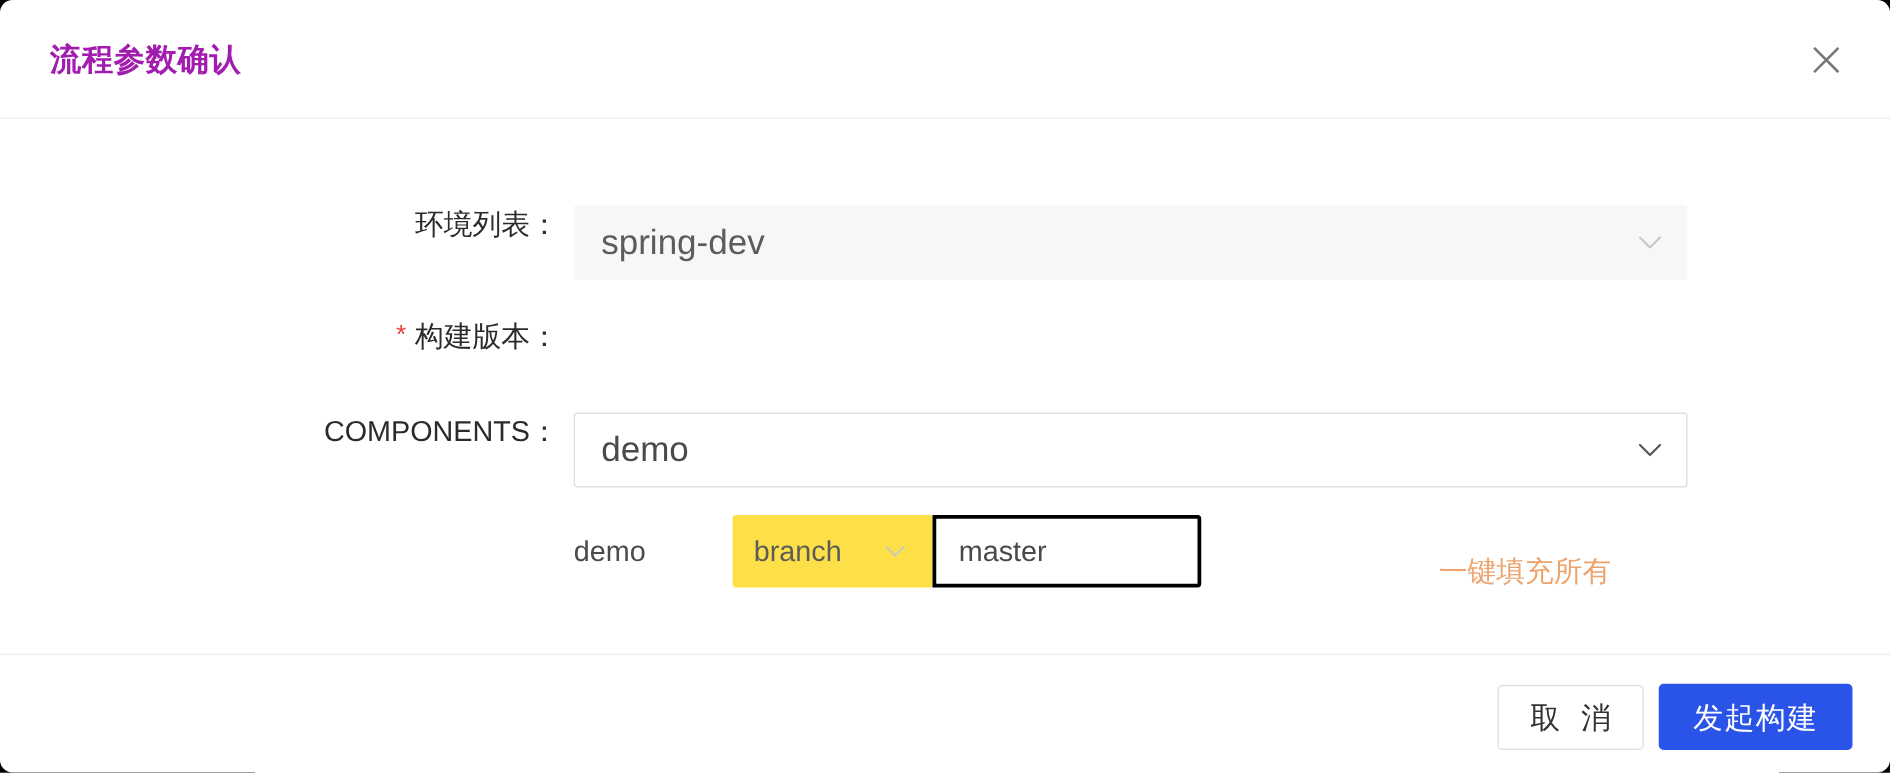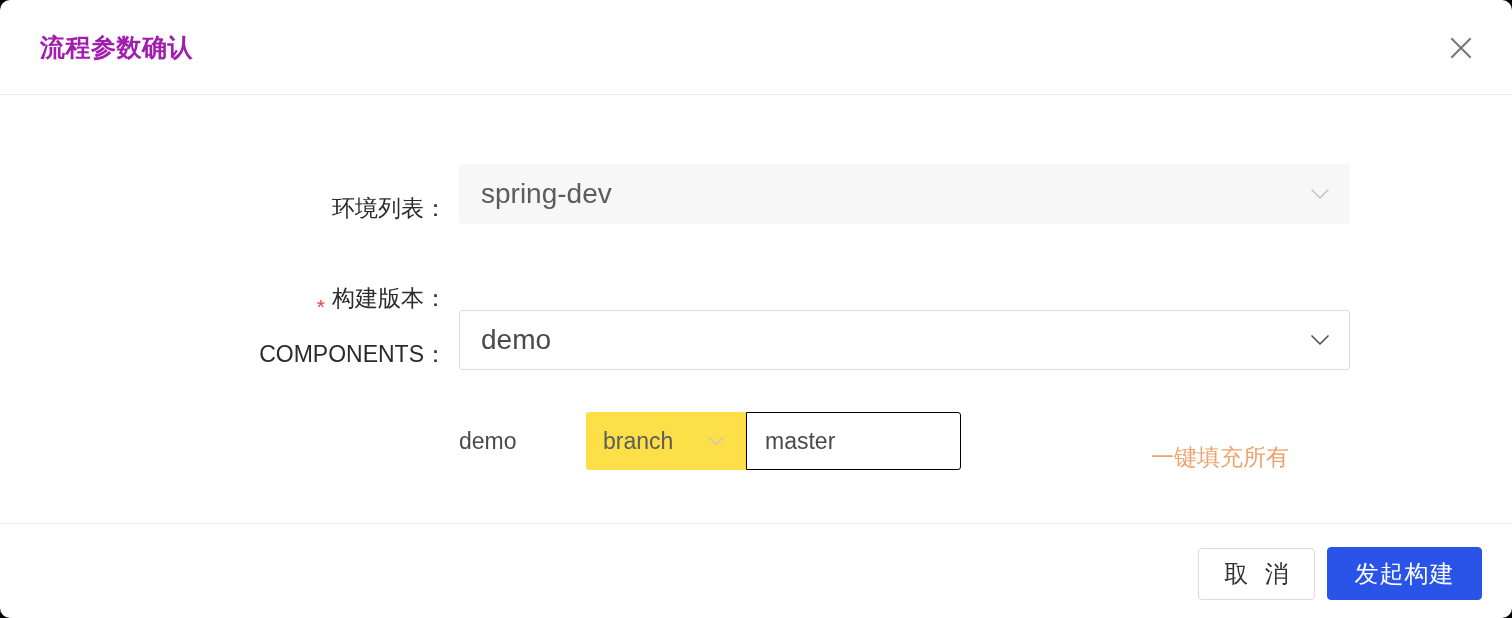--- a/index.html
+++ b/index.html
@@ -70,31 +70,31 @@
   }
 
   .form-row {
     position: absolute;
     left: 0;
     width: 1512px;
     height: 60px;
   }
   .row-env   { top: 68px; }
   .row-ver   { top: 158px; }
-  .row-comp  { top: 214px; }
+  .row-comp  { top: 234px; }
   .row-branch{ top: 316px; height: 58px; }
 
   .field-label {
     position: absolute;
     left: 150px;
     top: 0;
     width: 297px;
     height: 60px;
     display: flex;
-    align-items: flex-end;
+    align-items: flex-start;
     justify-content: flex-end;
     font-size: 23px;
     color: #2b2b2b;
     white-space: nowrap;
   }
   .req-star {
     color: #e8403a;
     font-size: 21px;
     margin-right: 7px;
     line-height: 1;
@@ -173,21 +173,21 @@
     display: flex;
   }
   .branch-input {
     position: absolute;
     left: 746px;
     top: 0;
     width: 215px;
     height: 58px;
     box-sizing: border-box;
     background: #ffffff;
-    border: 1px solid #000000;
+    border: 3px solid #000000;
     border-radius: 0 3px 3px 0;
     display: flex;
     align-items: center;
   }
   .branch-input .input-value {
     font-size: 23px;
     color: #4a4a4a;
     padding-left: 18px;
     white-space: nowrap;
   }

